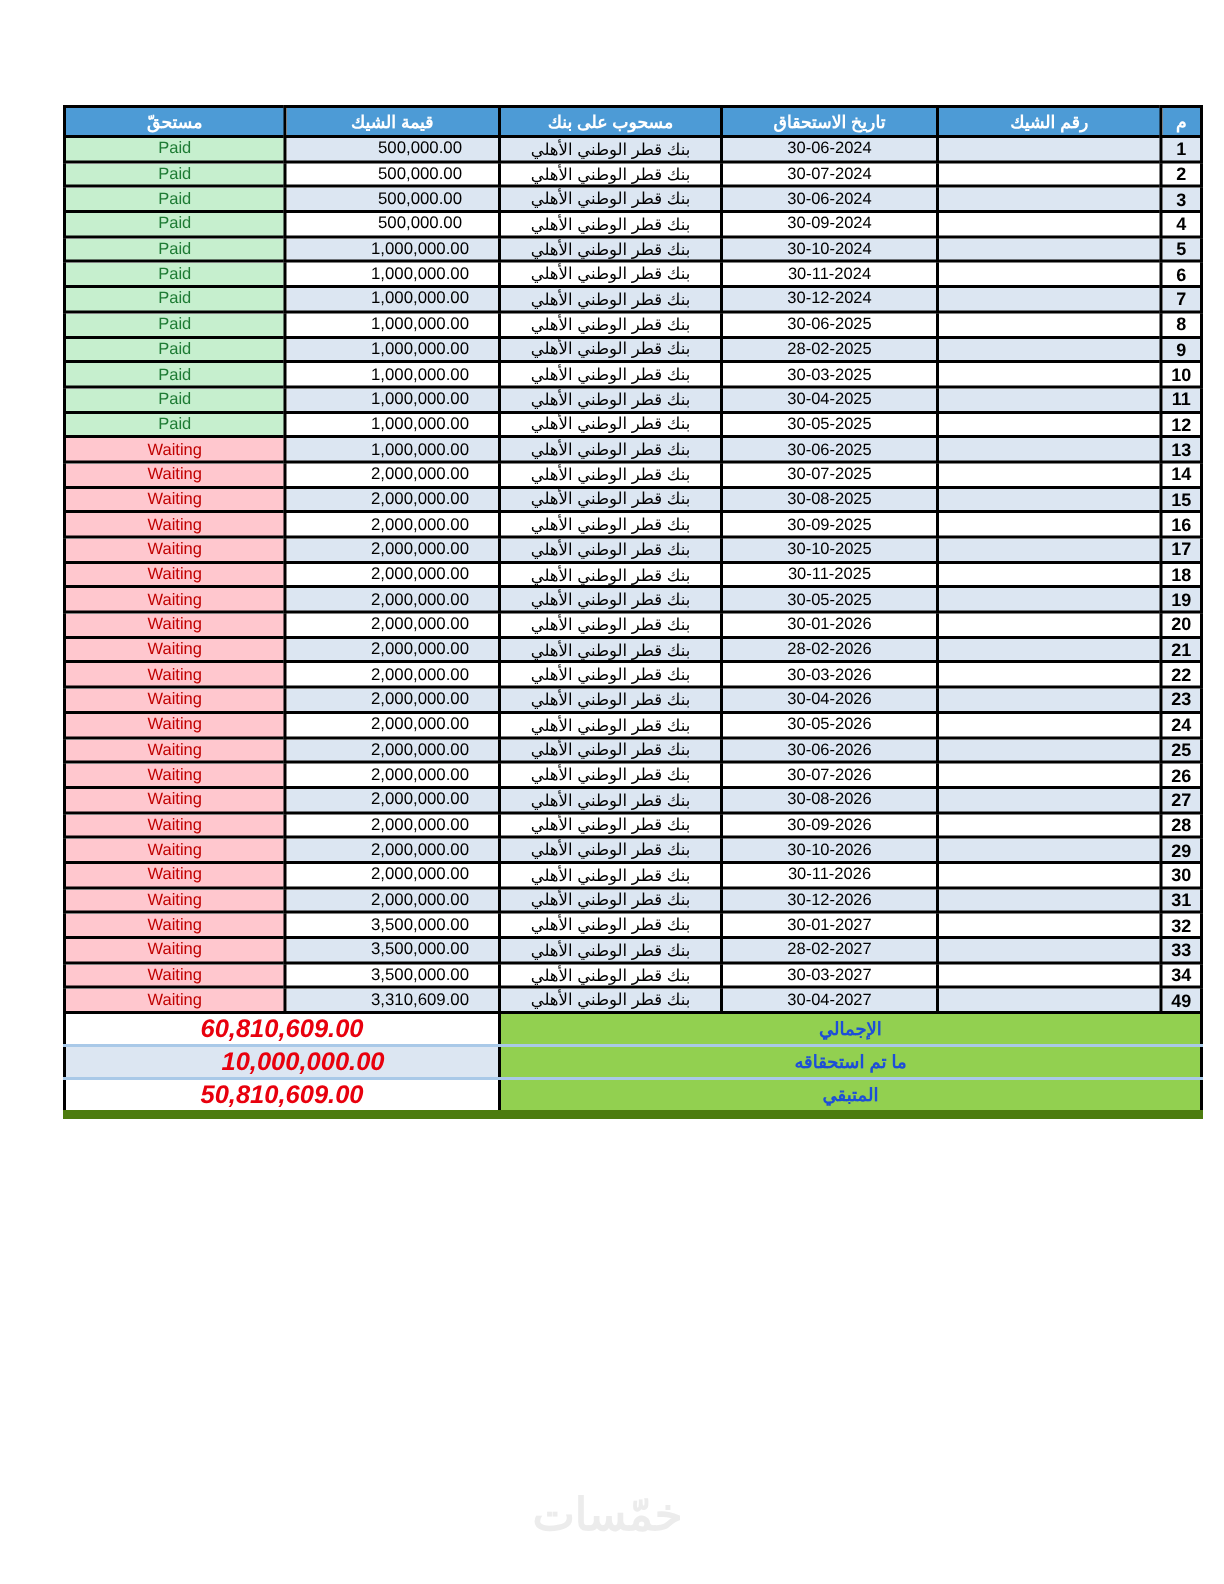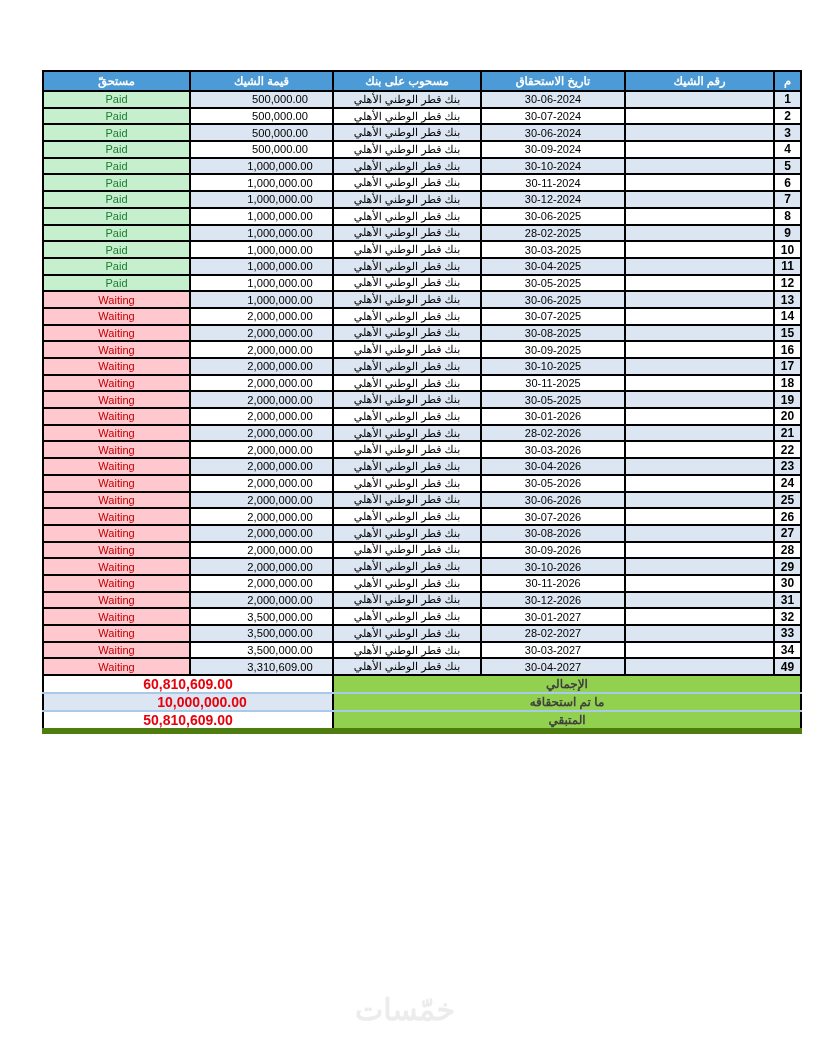--- a/index.html
+++ b/index.html
@@ -60,33 +60,34 @@
   td.bank{ font-size:11px; }
 
   
   .summary{ margin-top:-2px; }
   .summary td{
     height:15.6px;
     font-weight:bold;
   }
   .summary td.sum-label{
     background:var(--sum-green);
-    color:#404040;
+    color:#1d4ed8;
     font-size:12px;
     text-align:center;
     border-top:2px solid var(--sep-blue);
     border-bottom:2px solid var(--sep-blue);
   }
   .summary td.sum-value{
     color:var(--val-red);
-    font-size:14px;
+    font-size:17px;
     text-align:center;
     background:#fff;
     border-top:2px solid var(--sep-blue);
     border-bottom:2px solid var(--sep-blue);
+    font-style:italic;
   }
   .summary tr:first-child td{ border-top:2px solid #000; }
   .summary tr:last-child td{ border-bottom:6px solid #4d7c0f; }
   .summary tr:nth-child(2) td.sum-value{ background:var(--alt-bg);padding-left:31px; }
 
   .watermark{
     position:absolute;
     left:340px;top:992px;
     width:130px;
     text-align:center;

